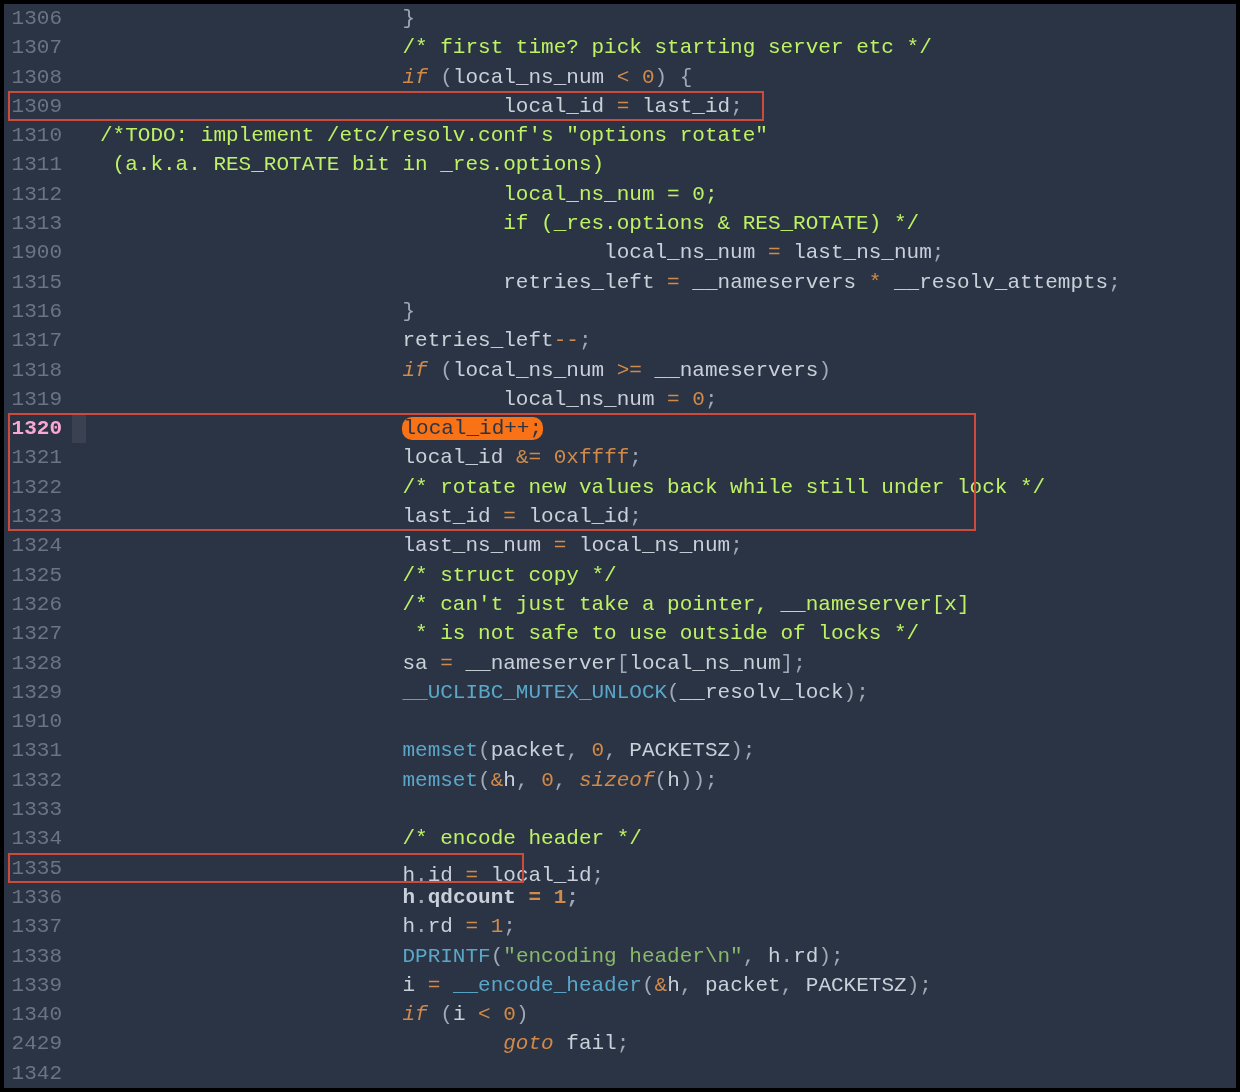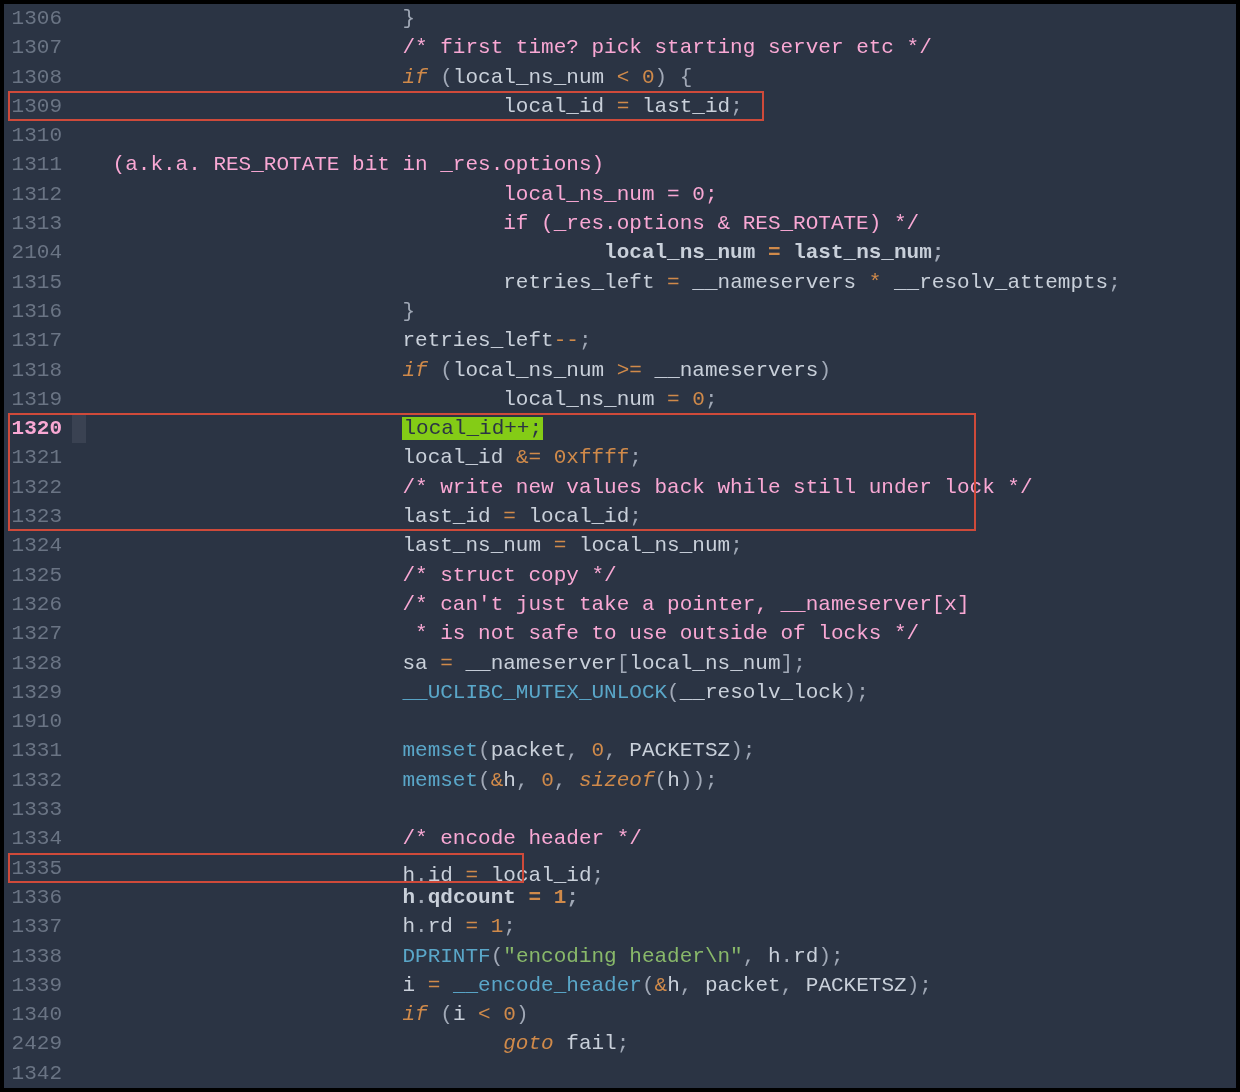--- a/index.html
+++ b/index.html
@@ -43,63 +43,63 @@
     left: 68px;
     width: 14px;
     top: 0;
     bottom: 0;
     background: #3a4252;
   }
   .code {
     color: #c9d0da;
     position: relative;
   }
-  .c-comment { color: #f9a8d4; }
+  .c-comment { color: #bef264; }
   .c-keyword { color: #d08a4a; font-style: italic; }
   .c-op      { color: #d08a4a; }
   .c-num     { color: #d08a4a; }
   .c-punc    { color: #a0a8b6; }
   .c-func    { color: #5aa7c9; }
   .c-macro   { color: #5aa7c9; }
   .c-str     { color: #89b96a; }
   .c-ident   { color: #c9d0da; }
   .highlight-box {
     position: absolute;
     border: 2px solid #cf4a3a;
     pointer-events: none;
     z-index: 5;
   }
   .search-hit {
-    background: #84cc16;
+    background: #f97316;
     color: #2b3444;
-    border-radius: 0;
+    border-radius: 10px;
     padding: 0 1px;
   }
 </style>
 </head>
 <body>
 
 <div class="editor" id="editor">
     <div class="line"><div class="gutter">1306</div><div class="code" style="padding-left: 28px;"><span>                        </span><span class="c-punc">}</span></div></div>
     <div class="line"><div class="gutter">1307</div><div class="code" style="padding-left: 28px;"><span>                        </span><span class="c-comment">/* first time? pick starting server etc */</span></div></div>
     <div class="line"><div class="gutter">1308</div><div class="code" style="padding-left: 28px;"><span>                        </span><span class="c-keyword">if</span><span> </span><span class="c-punc">(</span><span class="c-ident">local_ns_num</span><span> </span><span class="c-op">&lt;</span><span> </span><span class="c-num">0</span><span class="c-punc">)</span><span> </span><span class="c-punc">{</span></div></div>
     <div class="line"><div class="gutter">1309</div><div class="code" style="padding-left: 28px;"><span>                                </span><span class="c-ident">local_id</span><span> </span><span class="c-op">=</span><span> </span><span class="c-ident">last_id</span><span class="c-punc">;</span></div></div>
-    <div class="line"><div class="gutter">1310</div></div>
+    <div class="line"><div class="gutter">1310</div><div class="code" style="padding-left: 28px;"><span class="c-comment">/*TODO: implement /etc/resolv.conf's "options rotate"</span></div></div>
     <div class="line"><div class="gutter">1311</div><div class="code" style="padding-left: 28px;"><span class="c-comment"> (a.k.a. RES_ROTATE bit in _res.options)</span></div></div>
     <div class="line"><div class="gutter">1312</div><div class="code" style="padding-left: 28px;"><span class="c-comment">                                local_ns_num = 0;</span></div></div>
     <div class="line"><div class="gutter">1313</div><div class="code" style="padding-left: 28px;"><span class="c-comment">                                if (_res.options &amp; RES_ROTATE) */</span></div></div>
-    <div class="line"><div class="gutter">2104</div><div class="code" style="padding-left: 28px; font-weight: bold;"><span>                                        </span><span class="c-ident">local_ns_num</span><span> </span><span class="c-op">=</span><span> </span><span class="c-ident">last_ns_num</span><span class="c-punc">;</span></div></div>
+    <div class="line"><div class="gutter">1900</div><div class="code" style="padding-left: 28px;"><span>                                        </span><span class="c-ident">local_ns_num</span><span> </span><span class="c-op">=</span><span> </span><span class="c-ident">last_ns_num</span><span class="c-punc">;</span></div></div>
     <div class="line"><div class="gutter">1315</div><div class="code" style="padding-left: 28px;"><span>                                </span><span class="c-ident">retries_left</span><span> </span><span class="c-op">=</span><span> </span><span class="c-ident">__nameservers</span><span> </span><span class="c-op">*</span><span> </span><span class="c-ident">__resolv_attempts</span><span class="c-punc">;</span></div></div>
     <div class="line"><div class="gutter">1316</div><div class="code" style="padding-left: 28px;"><span>                        </span><span class="c-punc">}</span></div></div>
     <div class="line"><div class="gutter">1317</div><div class="code" style="padding-left: 28px;"><span>                        </span><span class="c-ident">retries_left</span><span class="c-op">--</span><span class="c-punc">;</span></div></div>
     <div class="line"><div class="gutter">1318</div><div class="code" style="padding-left: 28px;"><span>                        </span><span class="c-keyword">if</span><span> </span><span class="c-punc">(</span><span class="c-ident">local_ns_num</span><span> </span><span class="c-op">&gt;=</span><span> </span><span class="c-ident">__nameservers</span><span class="c-punc">)</span></div></div>
     <div class="line"><div class="gutter">1319</div><div class="code" style="padding-left: 28px;"><span>                                </span><span class="c-ident">local_ns_num</span><span> </span><span class="c-op">=</span><span> </span><span class="c-num">0</span><span class="c-punc">;</span></div></div>
     <div class="line"><div class="gutter current">1320</div><div class="current-line-bg"></div><div class="code" style="padding-left: 28px;"><span>                        </span><span class="search-hit">local_id++;</span></div></div>
     <div class="line"><div class="gutter">1321</div><div class="code" style="padding-left: 28px;"><span>                        </span><span class="c-ident">local_id</span><span> </span><span class="c-op">&amp;=</span><span> </span><span class="c-num">0xffff</span><span class="c-punc">;</span></div></div>
-    <div class="line"><div class="gutter">1322</div><div class="code" style="padding-left: 28px;"><span>                        </span><span class="c-comment">/* write new values back while still under lock */</span></div></div>
+    <div class="line"><div class="gutter">1322</div><div class="code" style="padding-left: 28px;"><span>                        </span><span class="c-comment">/* rotate new values back while still under lock */</span></div></div>
     <div class="line"><div class="gutter">1323</div><div class="code" style="padding-left: 28px;"><span>                        </span><span class="c-ident">last_id</span><span> </span><span class="c-op">=</span><span> </span><span class="c-ident">local_id</span><span class="c-punc">;</span></div></div>
     <div class="line"><div class="gutter">1324</div><div class="code" style="padding-left: 28px;"><span>                        </span><span class="c-ident">last_ns_num</span><span> </span><span class="c-op">=</span><span> </span><span class="c-ident">local_ns_num</span><span class="c-punc">;</span></div></div>
     <div class="line"><div class="gutter">1325</div><div class="code" style="padding-left: 28px;"><span>                        </span><span class="c-comment">/* struct copy */</span></div></div>
     <div class="line"><div class="gutter">1326</div><div class="code" style="padding-left: 28px;"><span>                        </span><span class="c-comment">/* can't just take a pointer, __nameserver[x]</span></div></div>
     <div class="line"><div class="gutter">1327</div><div class="code" style="padding-left: 28px; text-align: center;"><span>                        </span><span class="c-comment"> * is not safe to use outside of locks */</span></div></div>
     <div class="line"><div class="gutter">1328</div><div class="code" style="padding-left: 28px;"><span>                        </span><span class="c-ident">sa</span><span> </span><span class="c-op">=</span><span> </span><span class="c-ident">__nameserver</span><span class="c-punc">[</span><span class="c-ident">local_ns_num</span><span class="c-punc">]</span><span class="c-punc">;</span></div></div>
     <div class="line"><div class="gutter">1329</div><div class="code" style="padding-left: 28px;"><span>                        </span><span class="c-macro">__UCLIBC_MUTEX_UNLOCK</span><span class="c-punc">(</span><span class="c-ident">__resolv_lock</span><span class="c-punc">)</span><span class="c-punc">;</span></div></div>
     <div class="line"><div class="gutter">1910</div><div class="code" style="padding-left: 28px;"><span></span></div></div>
     <div class="line"><div class="gutter">1331</div><div class="code" style="padding-left: 28px;"><span>                        </span><span class="c-func">memset</span><span class="c-punc">(</span><span class="c-ident">packet</span><span class="c-punc">,</span><span> </span><span class="c-num">0</span><span class="c-punc">,</span><span> </span><span class="c-ident">PACKETSZ</span><span class="c-punc">)</span><span class="c-punc">;</span></div></div>
     <div class="line"><div class="gutter">1332</div><div class="code" style="padding-left: 28px;"><span>                        </span><span class="c-func">memset</span><span class="c-punc">(</span><span class="c-op">&amp;</span><span class="c-ident">h</span><span class="c-punc">,</span><span> </span><span class="c-num">0</span><span class="c-punc">,</span><span> </span><span class="c-keyword">sizeof</span><span class="c-punc">(</span><span class="c-ident">h</span><span class="c-punc">)</span><span class="c-punc">)</span><span class="c-punc">;</span></div></div>

